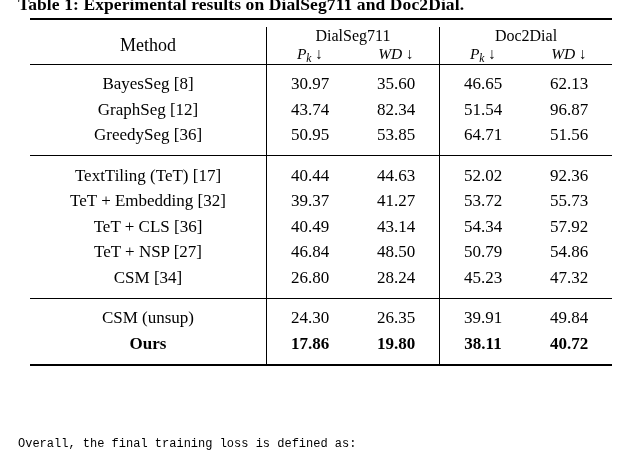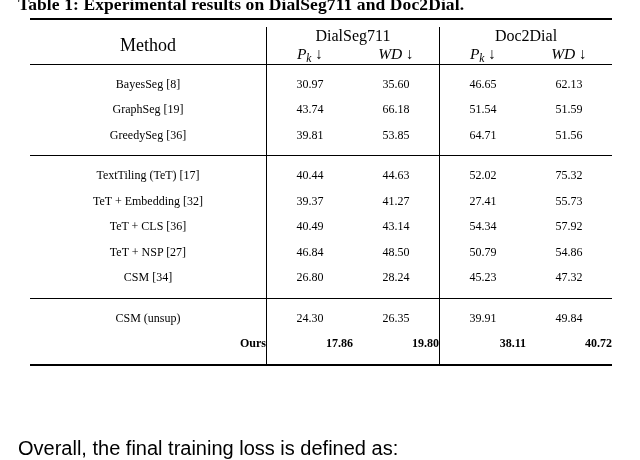--- a/index.html
+++ b/index.html
@@ -96,32 +96,31 @@
     font-size: 15.5px;
     padding-bottom: 3px;
   }
   .hdr-sub .sub {
     font-style: italic;
     font-size: 11.5px;
     vertical-align: -0.22em;
   }
   .row-cell {
     height: 25.5px;
-    font-size: 12px;
+    font-size: 17px;
   }
   .bold-row .row-cell {
     font-weight: bold;
-    text-align: right;
   }
   .below-text {
     position: absolute;
     left: 18px;
     top: 437px;
-    font-size: 20px;
-    font-family: Liberation Sans, sans-serif;
+    font-size: 12px;
+    font-family: Liberation Mono, monospace;
     white-space: nowrap;
   }
 </style>
 </head>
 <body>
 
 <div class="page">
 
   <div class="caption">Table 1: Experimental results on DialSeg711 and Doc2Dial.</div>
 
@@ -187,29 +186,29 @@
         </tr>
 
         <tr>
           <td class="row-cell method-col">BayesSeg [8]</td>
           <td class="row-cell numcell vline-l">30.97</td>
           <td class="row-cell numcell">35.60</td>
           <td class="row-cell numcell vline-l">46.65</td>
           <td class="row-cell numcell">62.13</td>
         </tr>
         <tr>
-          <td class="row-cell method-col">GraphSeg [19]</td>
+          <td class="row-cell method-col">GraphSeg [12]</td>
           <td class="row-cell numcell vline-l">43.74</td>
-          <td class="row-cell numcell">66.18</td>
+          <td class="row-cell numcell">82.34</td>
           <td class="row-cell numcell vline-l">51.54</td>
-          <td class="row-cell numcell">51.59</td>
+          <td class="row-cell numcell">96.87</td>
         </tr>
         <tr>
           <td class="row-cell method-col">GreedySeg [36]</td>
-          <td class="row-cell numcell vline-l">39.81</td>
+          <td class="row-cell numcell vline-l">50.95</td>
           <td class="row-cell numcell">53.85</td>
           <td class="row-cell numcell vline-l">64.71</td>
           <td class="row-cell numcell">51.56</td>
         </tr>
 
         <tr class="spacer-row">
           <td></td>
           <td class="vline-l"></td>
           <td></td>
           <td class="vline-l"></td>
@@ -230,27 +229,27 @@
           <td></td>
           <td class="vline-l"></td>
           <td></td>
         </tr>
 
         <tr>
           <td class="row-cell method-col">TextTiling (TeT) [17]</td>
           <td class="row-cell numcell vline-l">40.44</td>
           <td class="row-cell numcell">44.63</td>
           <td class="row-cell numcell vline-l">52.02</td>
-          <td class="row-cell numcell">75.32</td>
+          <td class="row-cell numcell">92.36</td>
         </tr>
         <tr>
           <td class="row-cell method-col">TeT + Embedding [32]</td>
           <td class="row-cell numcell vline-l">39.37</td>
           <td class="row-cell numcell">41.27</td>
-          <td class="row-cell numcell vline-l">27.41</td>
+          <td class="row-cell numcell vline-l">53.72</td>
           <td class="row-cell numcell">55.73</td>
         </tr>
         <tr>
           <td class="row-cell method-col">TeT + CLS [36]</td>
           <td class="row-cell numcell vline-l">40.49</td>
           <td class="row-cell numcell">43.14</td>
           <td class="row-cell numcell vline-l">54.34</td>
           <td class="row-cell numcell">57.92</td>
         </tr>
         <tr>

